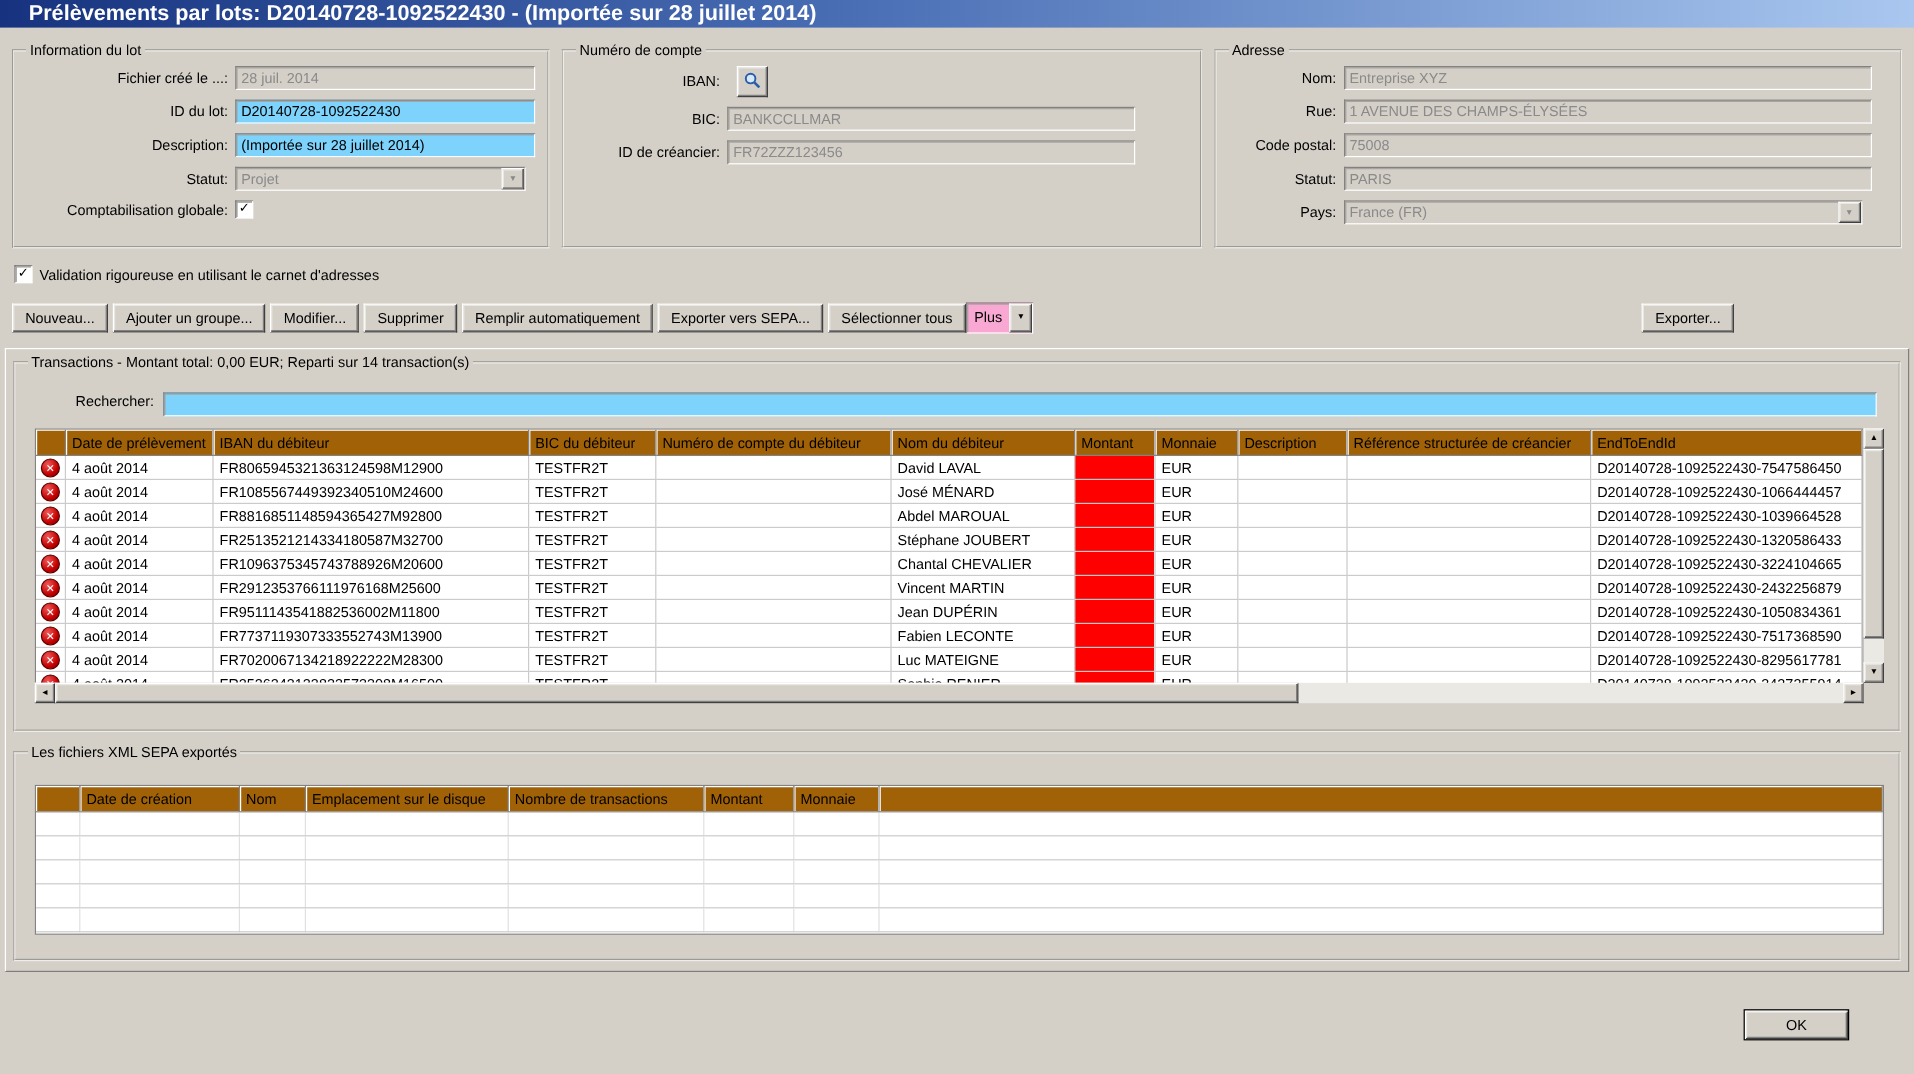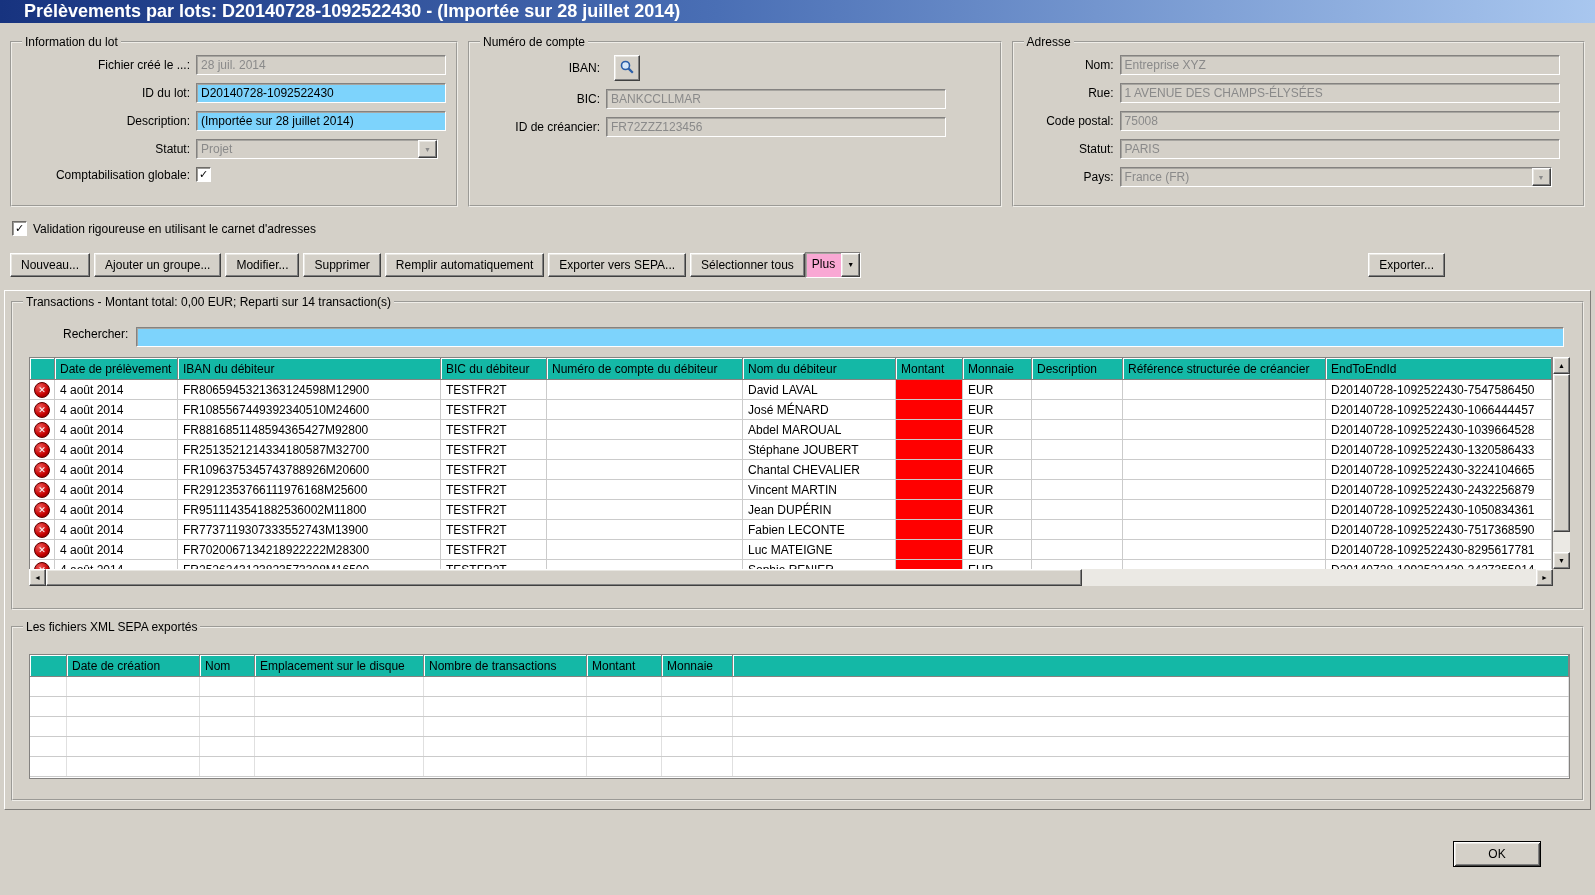--- a/index.html
+++ b/index.html
@@ -81,21 +81,21 @@
   .search-row .flabel{padding-right:8px;}
   .search-row .tf{flex:1;margin-right:6px;}
   
   .table-wrap{position:relative;margin:10px 2px 14px 6px;height:229px;}
   .scroll-area{
     position:absolute;left:0;top:0;right:17px;height:212px;overflow:hidden;
     border:1px solid #848280;background:#fff;
   }
   table{border-collapse:collapse;table-layout:fixed;width:100%;}
   th{
-    background:#14b8a6;font-weight:normal;text-align:left;padding:2px 5px;height:17px;
+    background:#a16207;font-weight:normal;text-align:left;padding:2px 5px;height:17px;
     border-right:1px solid #848280;border-bottom:1px solid #848280;
     box-shadow:inset 1px 1px 0 #fff;white-space:nowrap;overflow:hidden;margin-top:21px;
   }
   td{
     background:#fff;height:19px;padding:0 5px;white-space:nowrap;overflow:hidden;
     border-right:1px solid #cbcbcb;border-bottom:1px solid #cbcbcb;
   }
   .t-tx th:nth-child(1),.t-tx td:nth-child(1){width:24px;padding:0;text-align:center;}
   .t-tx th:nth-child(2),.t-tx td:nth-child(2){width:112px;}
   .t-tx th:nth-child(3),.t-tx td:nth-child(3){width:252px;}

